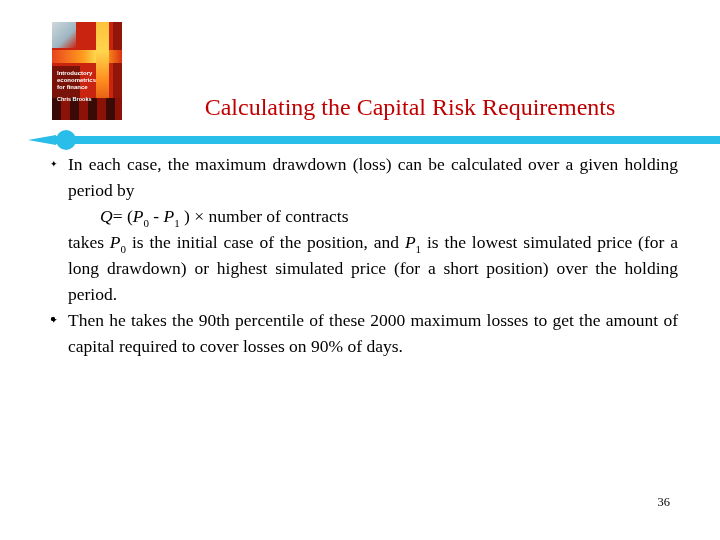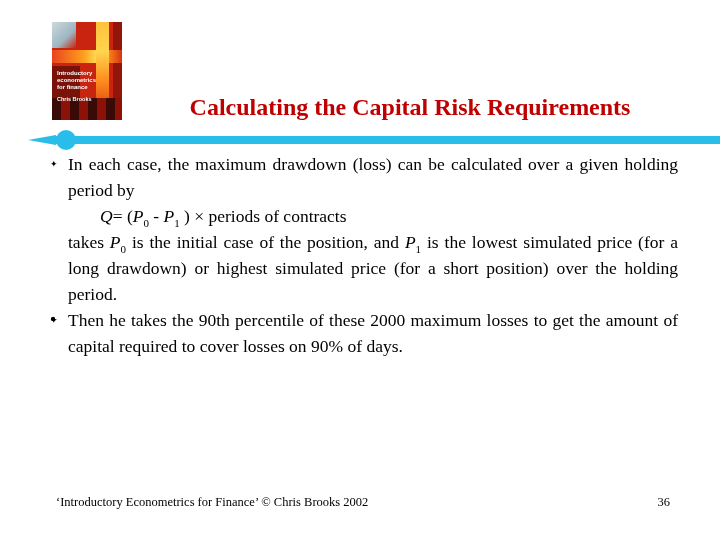--- a/index.html
+++ b/index.html
@@ -34,21 +34,21 @@
     background:repeating-linear-gradient(90deg,#3a0a06 0 9px,#8c1208 9px 18px);}
   .bc-dark3{position:absolute;right:0;top:0;width:9px;height:100%;background:#7a1008;opacity:.7;}
   .bc-text{position:absolute;left:5px;top:48px;color:#fff;
     font-family:"Liberation Sans", sans-serif;font-weight:bold;
     font-size:6px;line-height:7px;}
   .bc-author{position:absolute;left:5px;top:74px;color:#fff;
     font-family:"Liberation Sans", sans-serif;font-weight:bold;font-size:5.5px;}
   
   .title{
     position:absolute;left:120px;top:78px;width:580px;
-    text-align:center;font-size:24px;font-weight:bold;
+    text-align:center;font-size:24px;font-weight:normal;
     color:var(--title-color);letter-spacing:0px;
   }
   
   .accent-line{position:absolute;left:0;top:128px;width:720px;height:24px;color:var(--accent);}
   
   .content{
     position:absolute;left:52px;top:151px;width:626px;
     font-size:17.5px;line-height:26px;
   }
   .content p{margin:0;}
@@ -93,21 +93,21 @@
   </svg>
 
   <div class="content">
 
     <p class="bullet">
       <span class="marker star">✦</span>
       <span>In each case, the maximum drawdown (loss) can be calculated over a given holding period by</span>
     </p>
 
     <p class="formula">
-      <span class="ital">Q</span><span>= (</span><span class="ital">P</span><sub class="psub">0</sub><span> - </span><span class="ital">P</span><sub class="psub">1</sub><span> ) × periods of contracts</span>
+      <span class="ital">Q</span><span>= (</span><span class="ital">P</span><sub class="psub">0</sub><span> - </span><span class="ital">P</span><sub class="psub">1</sub><span> ) × number of contracts</span>
     </p>
 
     <p class="plain">
       <span>takes </span><span class="ital">P</span><sub class="psub">0</sub><span> is the initial case of the position, and </span><span class="ital">P</span><sub class="psub">1</sub><span> is the lowest simulated price (for a long drawdown) or highest simulated price (for a short position) over the holding period.</span>
     </p>
 
     <p class="bullet">
       <span class="marker dot">•</span>
     </p>
 
@@ -119,16 +119,15 @@
       <span class="marker star">✦</span>
     </p>
 
     <p class="bullet">
       <span class="marker dot">•</span>
       <span>Then he takes the 90th percentile of these 2000 maximum losses to get the amount of capital required to cover losses on 90% of days.</span>
     </p>
 
   </div>
 
-  <div class="footer-left">‘Introductory Econometrics for Finance’ © Chris Brooks 2002</div>
   <div class="page-number">36</div>
 
 </div>
 
 </body></html>

